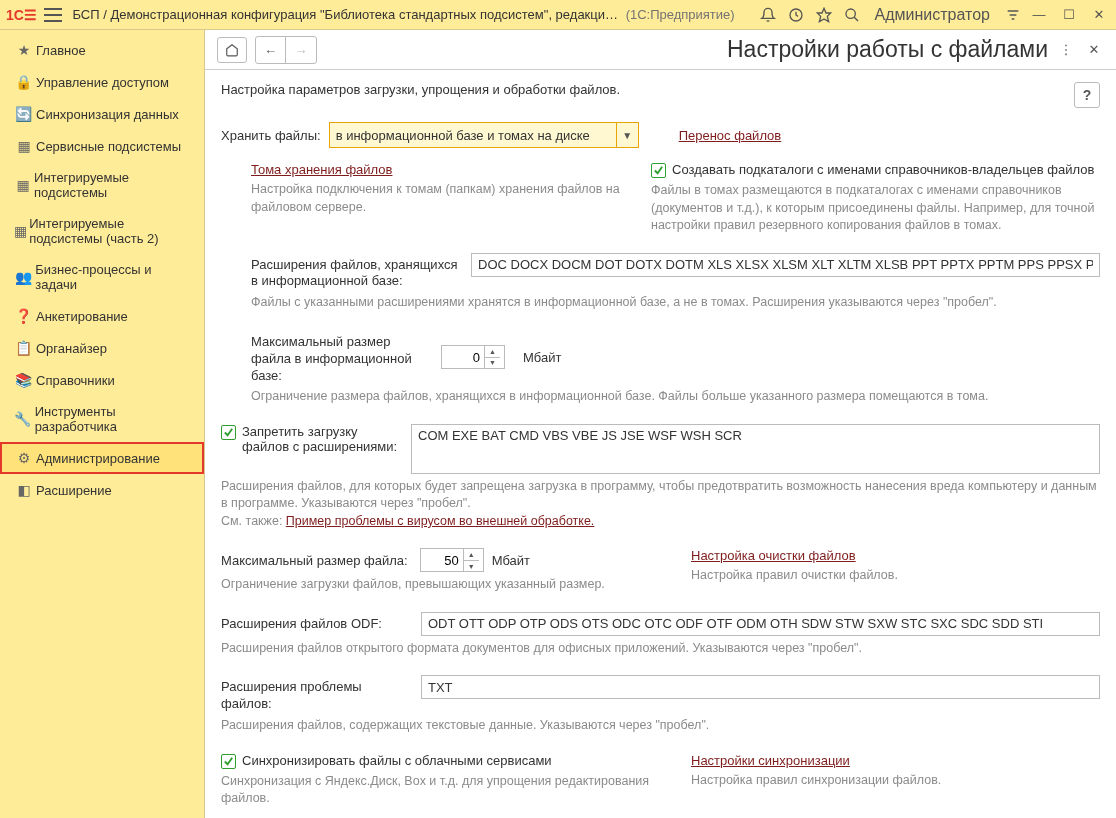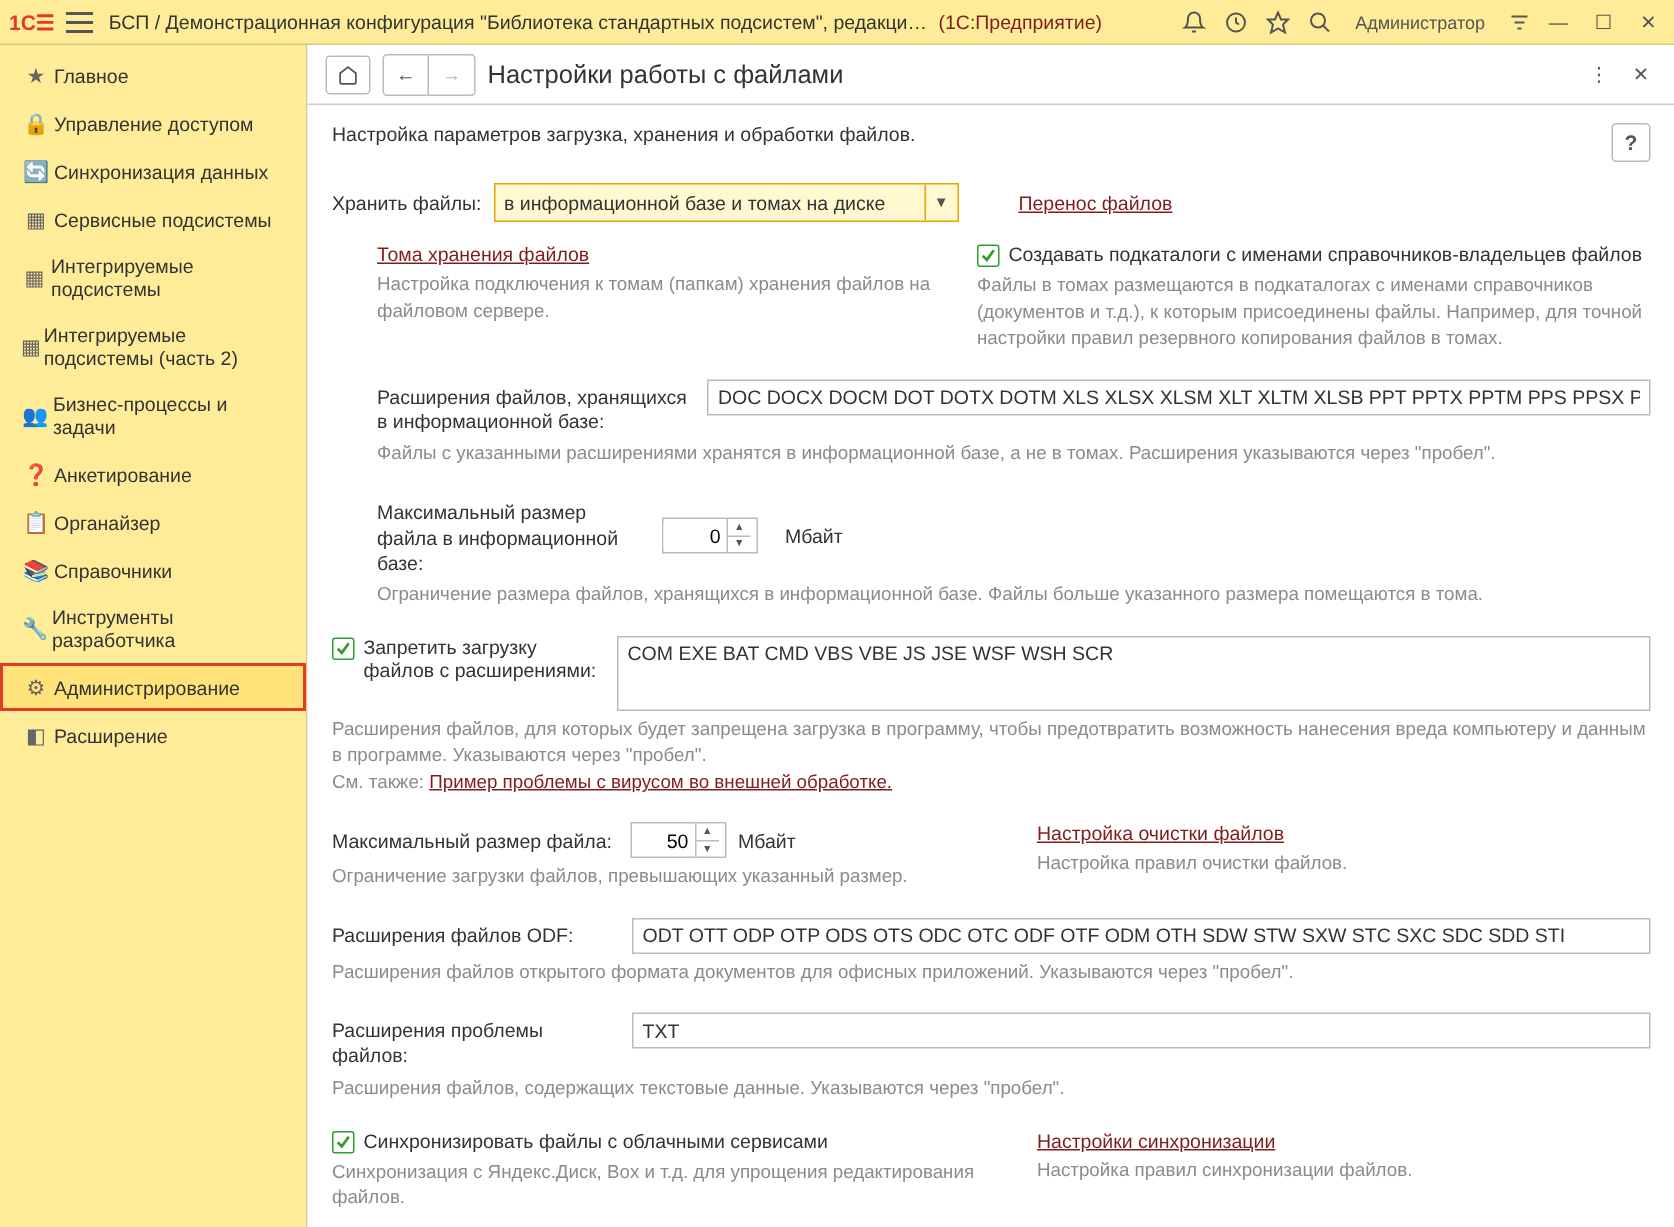--- a/index.html
+++ b/index.html
@@ -6,24 +6,24 @@
   html, body { margin:0; padding:0; font-family: Arial, sans-serif; font-size:13px; color:#333; }
   body { background:#fff; width:1116px; height:818px; overflow:hidden; }
   .titlebar {
     display:flex; align-items:center; height:30px; background:#ffec98;
     border-bottom:1px solid #d6c98b; padding:0 6px;
   }
   .logo-1c { color:#e4382b; font-weight:bold; font-size:14px; margin-right:8px; font-family: "Segoe UI", Arial, sans-serif;}
   .burger { width:18px; height:14px; display:flex; flex-direction:column; justify-content:space-between; margin-right:10px; cursor:pointer;}
   .burger div { height:2px; background:#555; }
   .titlebar-title { flex:1; color:#333; font-size:13px; overflow:hidden; white-space:nowrap; text-overflow:ellipsis;}
-  .title-secondary { color:#7f1d1d; margin-left:4px;}
+  .title-secondary { color:#737373; margin-left:4px;}
   .title-icons { display:flex; align-items:center; gap:10px; margin-left:8px;}
   .title-icons .ic { width:18px; height:18px; display:flex; align-items:center; justify-content:center; color:#555; cursor:pointer; font-size:14px;}
-  .admin-label { color:#555; font-size:12px; margin:0 4px;}
+  .admin-label { color:#555; font-size:16px; margin:0 4px;}
   .wincontrols { display:flex; align-items:center; gap:8px; margin-left:6px;}
   .wincontrols .wc { width:22px; height:22px; display:flex; align-items:center; justify-content:center; cursor:pointer; color:#555; font-size:13px;}
   .app-body { display:flex; height:788px; }
   .sidebar {
     width:205px; background:#ffec98; border-right:1px solid #d6c98b;
     padding:4px 0; overflow:hidden;
   }
   .side-item {
     display:flex; align-items:center; padding:6px 10px; cursor:pointer;
     color:#333; font-size:13px; border:2px solid transparent;
@@ -32,21 +32,21 @@
   .side-item.active { border:2px solid #e4382b; background:#ffe27a; }
   .content { flex:1; background:#fff; position:relative; display:flex; flex-direction:column; }
   .content-header {
     height:40px; border-bottom:1px solid #ccc; display:flex; align-items:center;
     padding:0 12px; gap:8px;
   }
   .nav-btn { width:30px; height:26px; border:1px solid #bbb; border-radius:3px; background:#fff; display:flex; align-items:center; justify-content:center; cursor:pointer; color:#555;}
   .nav-group { display:flex; border:1px solid #bbb; border-radius:3px; overflow:hidden;}
   .nav-group .half { width:30px; height:26px; display:flex; align-items:center; justify-content:center; cursor:pointer; color:#555;}
   .nav-group .half:first-child { border-right:1px solid #bbb;}
-  .page-title { flex:1; text-align:left; font-size:17px; color:#333; }
+  .page-title { flex:1; text-align:right; font-size:23px; color:#333; }
   .more-icon, .close-icon { width:20px; height:20px; display:flex; align-items:center; justify-content:center; color:#555; cursor:pointer;}
   .content-body { flex:1; padding:12px 16px; overflow:auto; font-size:13px; color:#333; position:relative;}
   .subtitle-row { display:flex; align-items:flex-start; }
   .subtitle { color:#333; }
   .help-btn { margin-left:auto; width:26px; height:26px; border:1px solid #bbb; border-radius:3px; display:flex; align-items:center; justify-content:center; cursor:pointer; font-size:14px; color:#555; font-weight:bold;}
   .row { display:flex; align-items:center; margin-top:14px; }
   .lbl { margin-right:8px; }
   .combo {
     display:flex; align-items:center; border:1px solid #e8a400; background:#fff8d0;
     height:26px; min-width:310px; position:relative;
@@ -200,21 +200,21 @@
         <div class="half">←</div>
         <div class="half" style="color:#bbb;">→</div>
       </div>
       <div class="page-title">Настройки работы с файлами</div>
       <div class="more-icon">⋮</div>
       <div class="close-icon">✕</div>
     </div>
 
     <div class="content-body">
       <div class="subtitle-row">
-        <div class="subtitle">Настройка параметров загрузка, хранения и обработки файлов.</div>
+        <div class="subtitle">Настройка параметров загрузки, упрощения и обработки файлов.</div>
         <div class="help-btn">?</div>
       </div>
 
       <div class="row">
         <span class="lbl">Хранить файлы:</span>
         <div class="combo">
           <input value="в информационной базе и томах на диске" style="">
           <div class="combo-arrow">▼</div>
         </div>
         <a class="link" style="margin-left:40px;">Перенос файлов</a>

